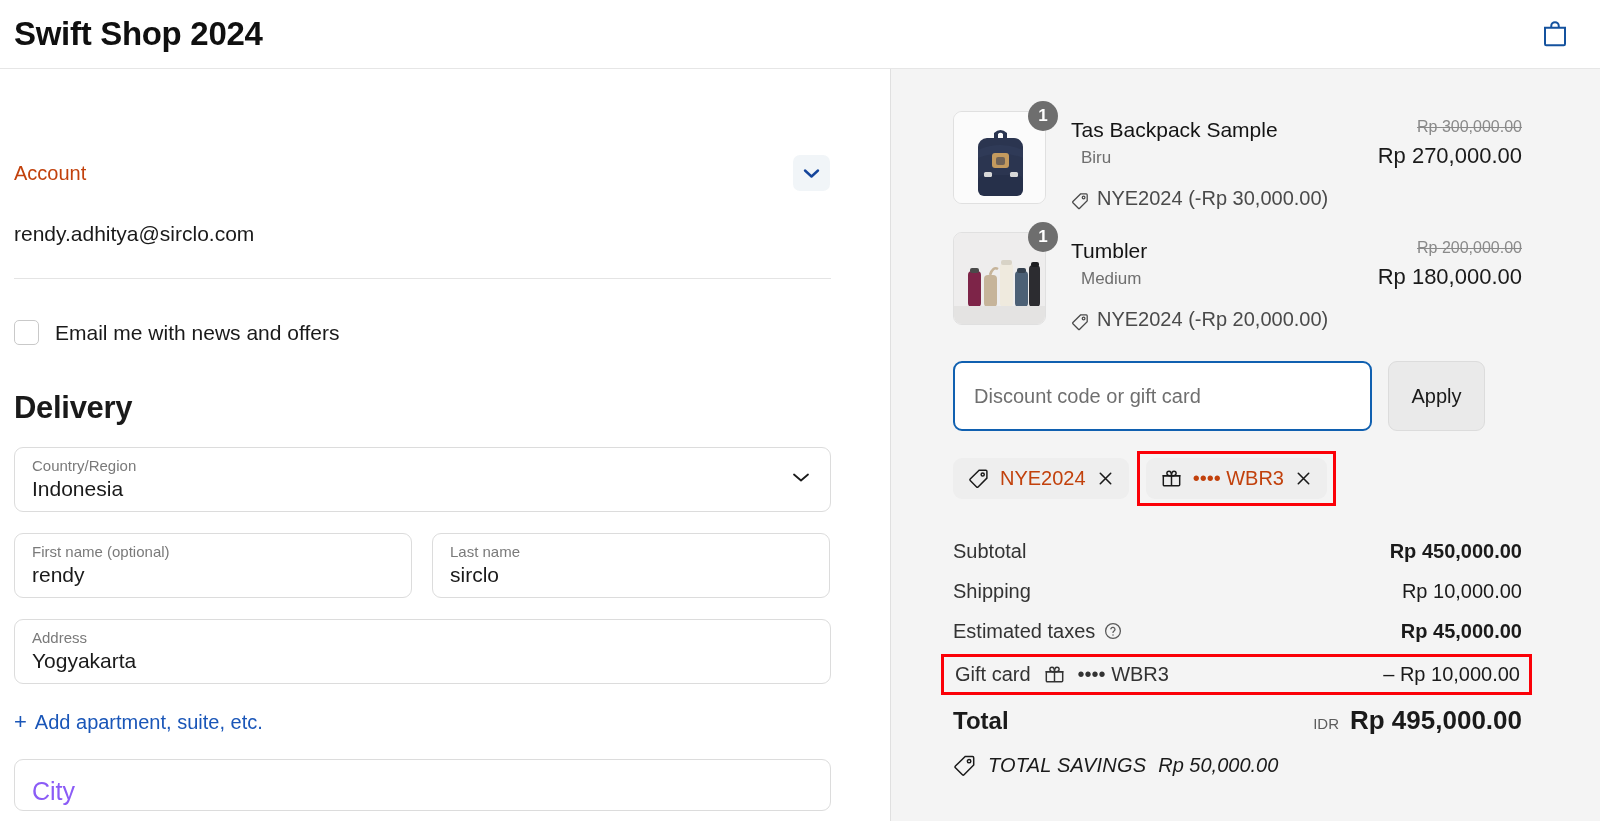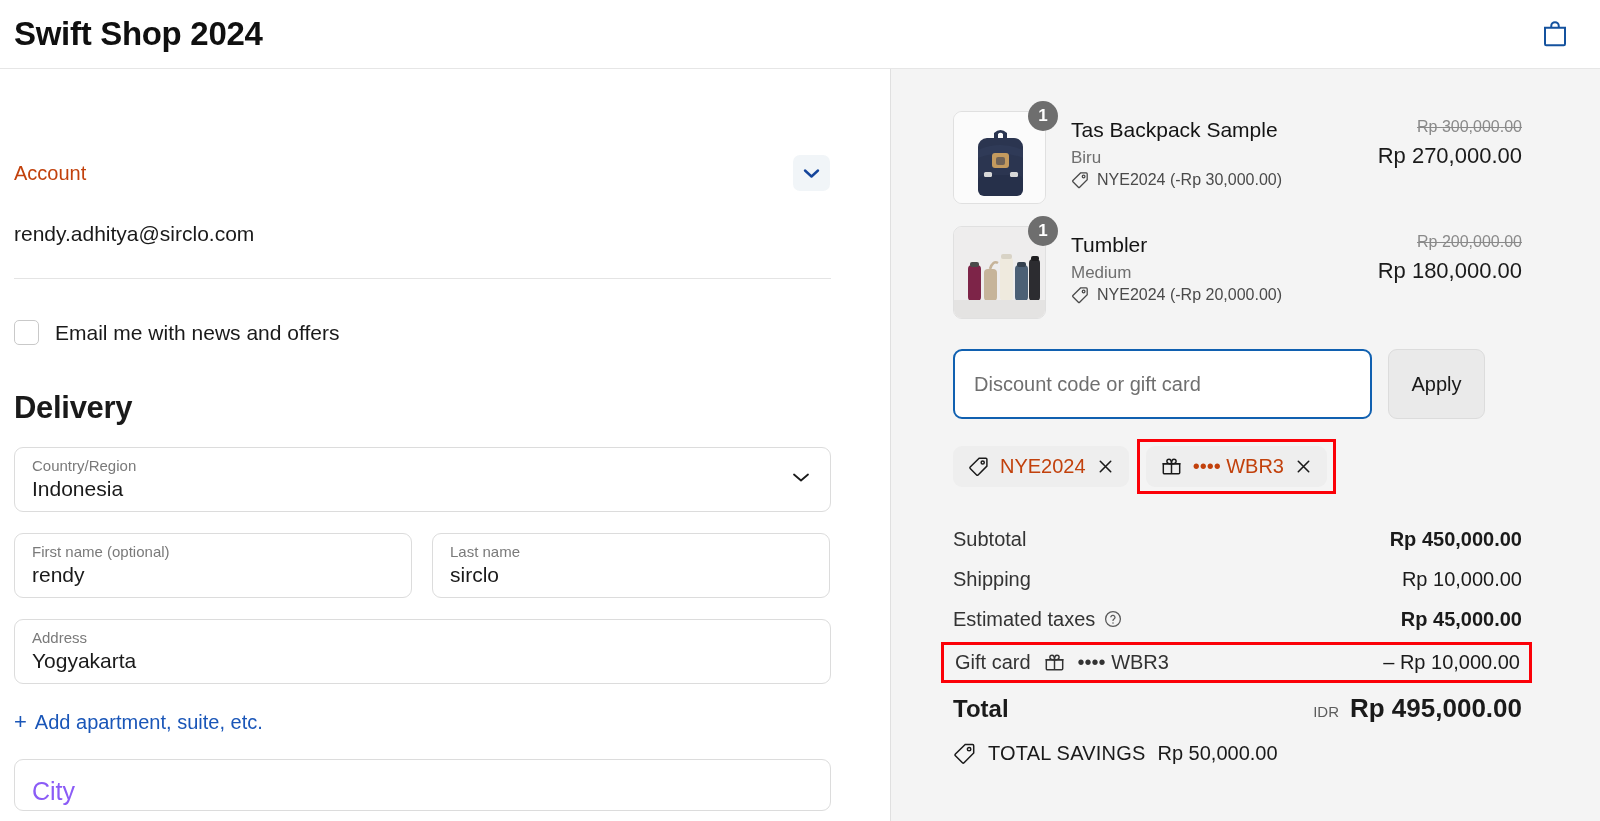--- a/index.html
+++ b/index.html
@@ -159,23 +159,23 @@
     width: 30px; height: 30px;
     border-radius: 50%;
     background: #6e6e6e;
     color: #fff;
     font-size: 17px;
     display: flex; align-items: center; justify-content: center;
     font-weight: 600;
   }
   .item-info { flex: 1 1 auto; padding-left: 25px; padding-top: 7px; }
   .item-title { font-size: 21px; color: #141414; }
-  .item-variant { font-size: 17px; color: #6f6f6f; margin-top: 6px; }
+  .item-variant { font-size: 17px; color: #6f6f6f; margin-top: 6px; margin-left: 10px; }
   .item-discount {
-    font-size: 16px; color: #4a4a4a; margin-top: 3px;
+    font-size: 20px; color: #4a4a4a; margin-top: 19px;
     display: flex; align-items: flex-end; gap: 8px;
   }
   .item-prices { text-align: right; flex: 0 0 auto; padding-top: 7px; min-width: 165px; }
   .price-old {
     font-size: 16px; color: #8a8a8a;
     text-decoration: line-through;
     display: block;
   }
   .price-new { font-size: 22px; color: #1a1a1a; display: block; margin-top: 7px; }
 
@@ -266,20 +266,21 @@
   .gt-label { font-size: 24px; font-weight: bold; }
   .gt-right { display: flex; align-items: baseline; gap: 11px; }
   .gt-currency { font-size: 15px; color: #5c5c5c; }
   .gt-amount { font-size: 26px; font-weight: bold; }
 
   .savings-row {
     display: flex; align-items: center; gap: 12px;
     margin-top: 18px;
     font-size: 20px;
     color: #1a1a1a;
+    font-style: italic;
   }
   .savings-label { letter-spacing: 0.2px; }
 </style>
 </head>
 <body>
 
 <div class="header">
   <div class="shop-title">Swift Shop 2024</div>
   <div style="cursor:pointer;">
     <svg class="bag-icon" viewBox="0 0 24 24" fill="none" stroke="#14529e" stroke-width="1.6">

